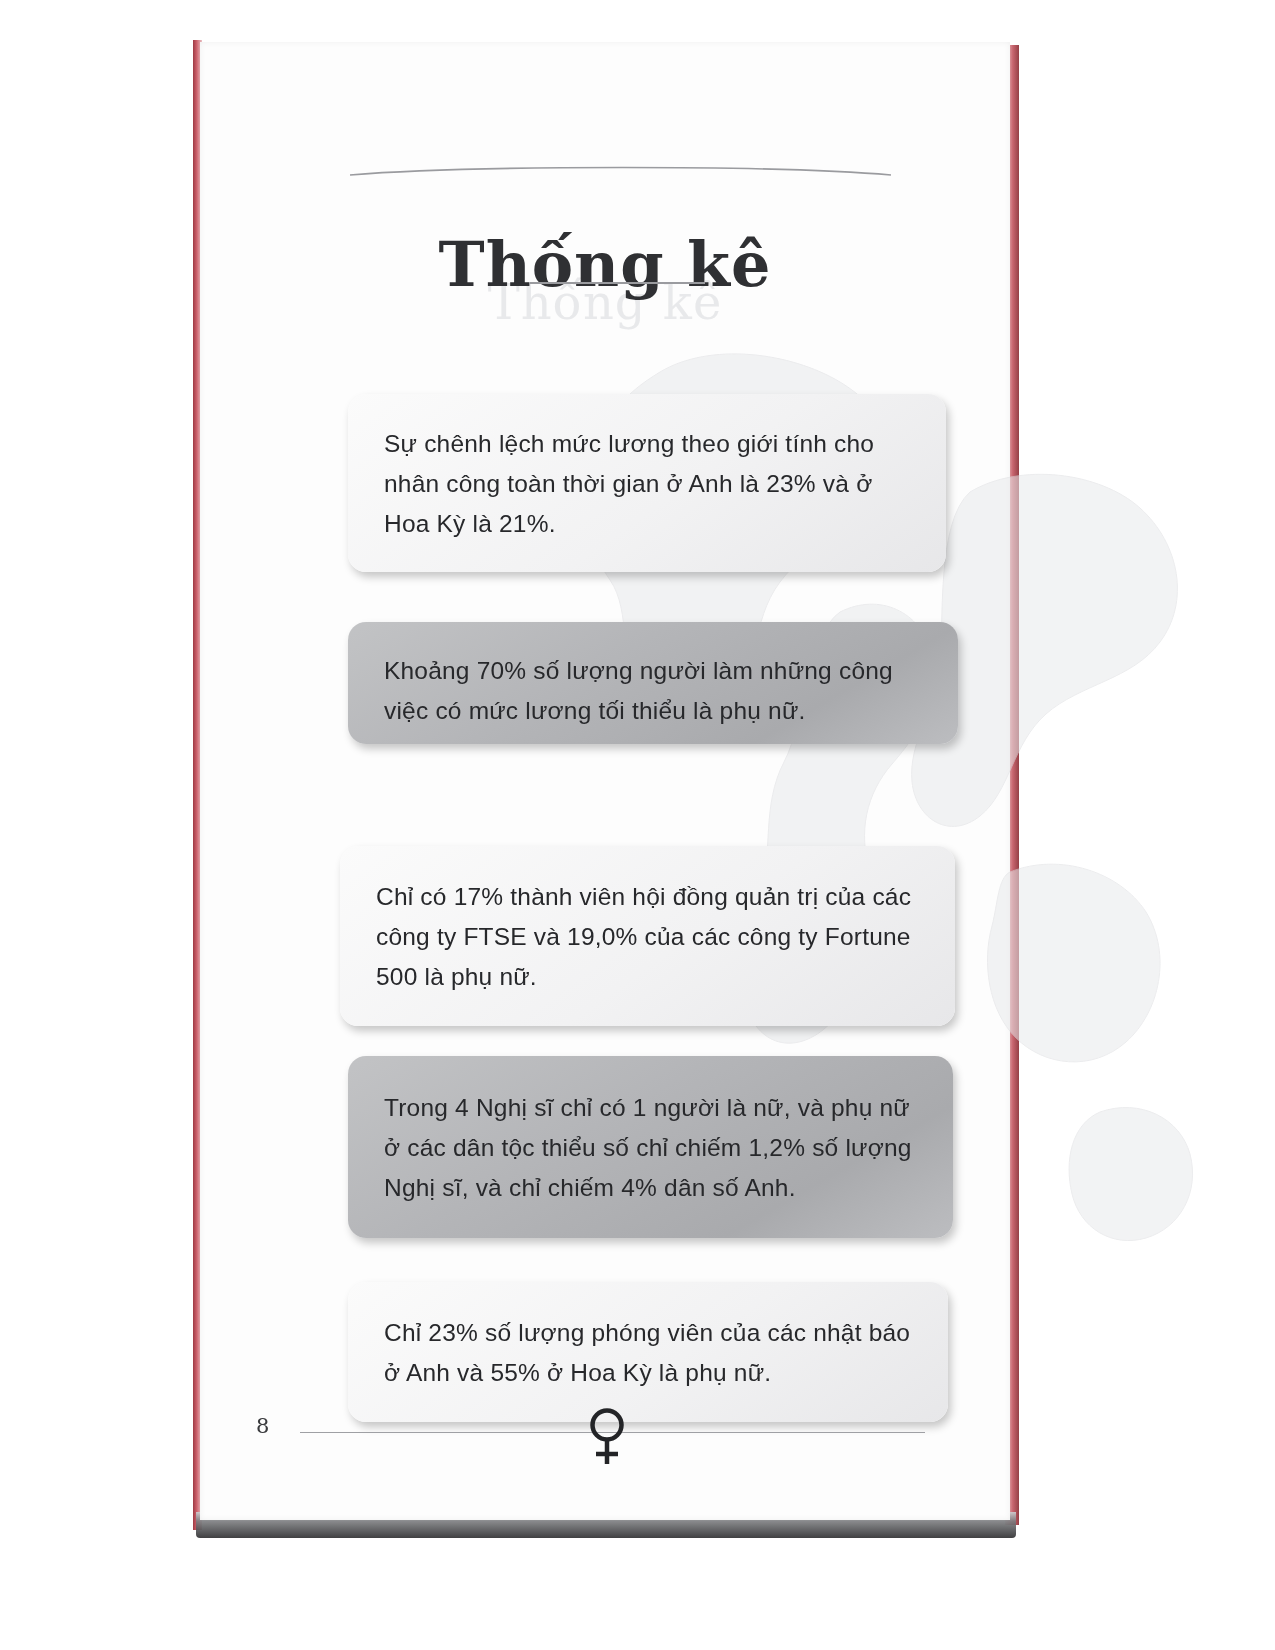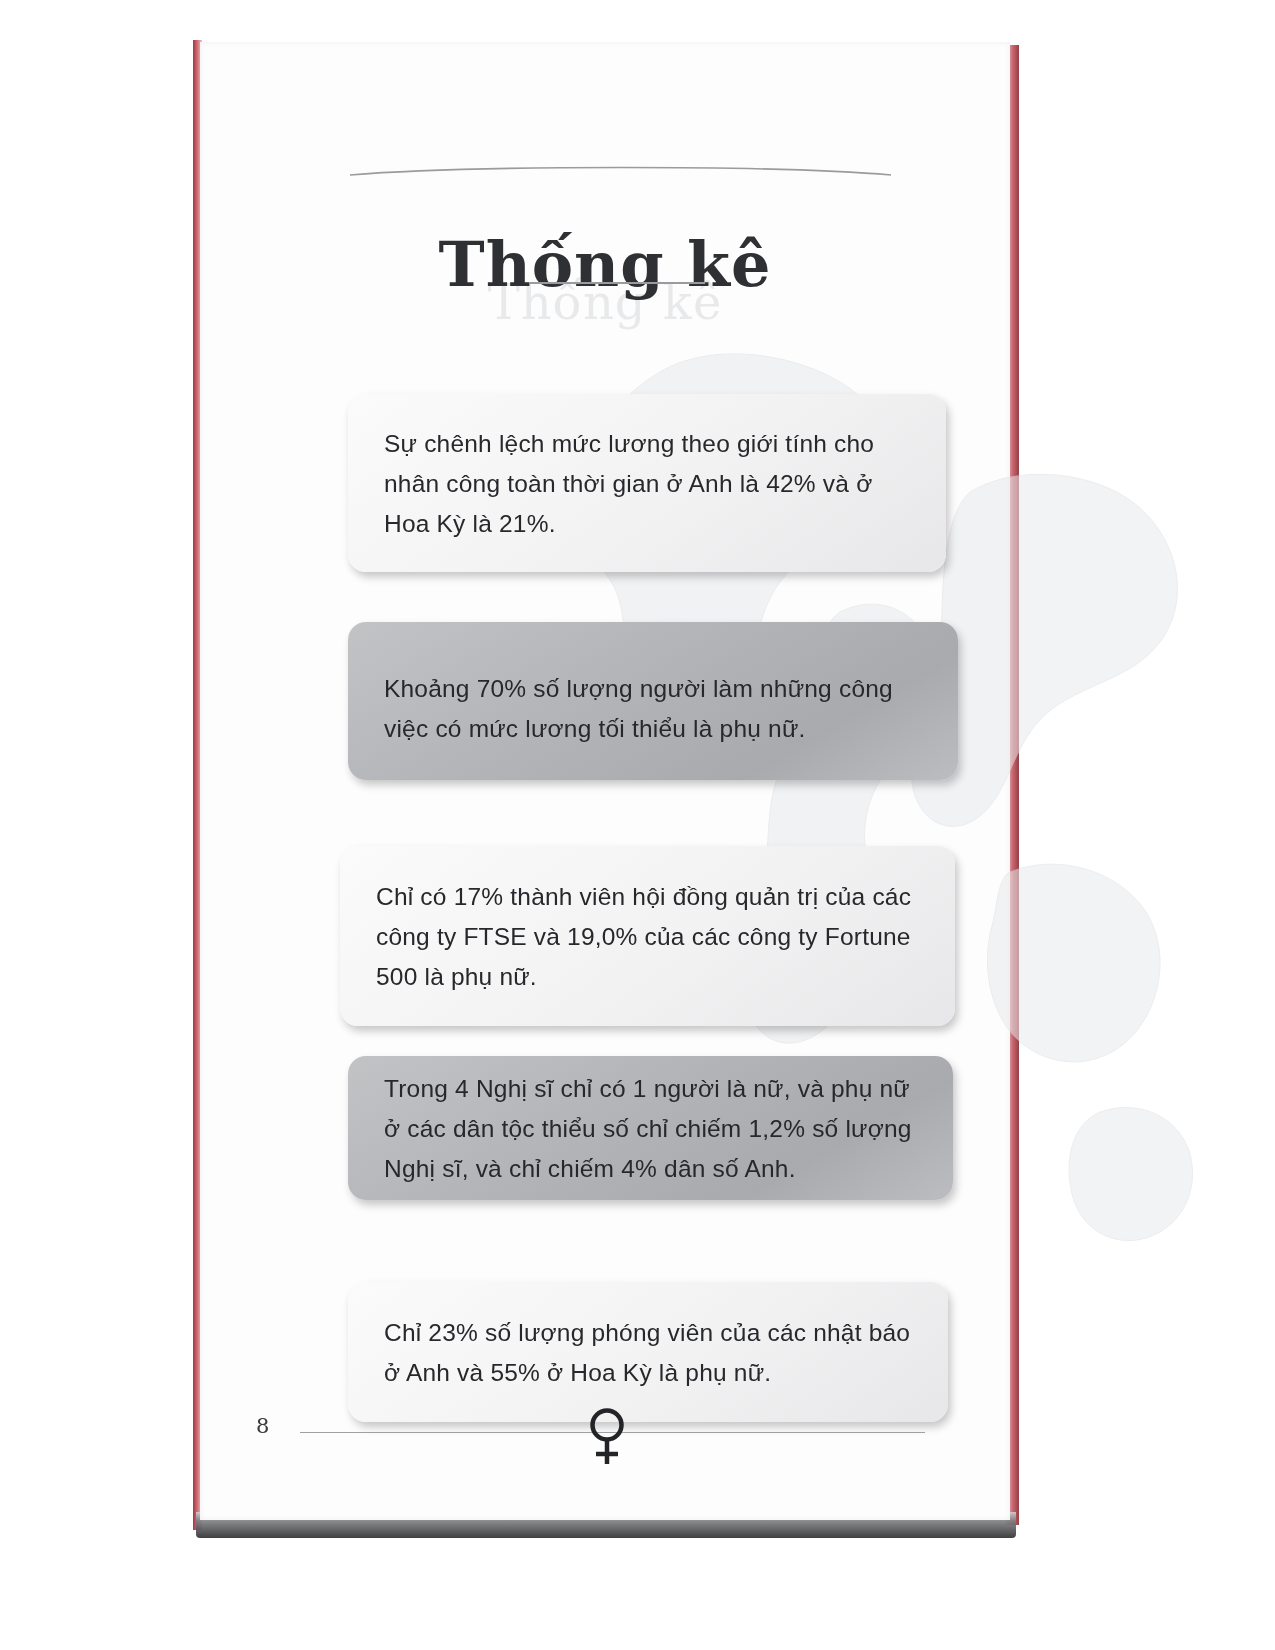--- a/index.html
+++ b/index.html
@@ -125,23 +125,23 @@
     letter-spacing: .2px;
   }
   .card.light {
     background: linear-gradient(145deg, #fbfbfb 0%, #f2f2f3 55%, #e7e7e9 100%);
   }
   .card.dark {
     background: linear-gradient(150deg, #c2c3c5 0%, #b4b5b8 40%, #a9aaad 75%, #bcbdc0 100%);
   }
 
   #card0 { left: 148px; top:  0px;  width: 598px; height: 178px; }
-  #card1 { left: 148px; top: 228px; width: 610px; height: 158px; padding-top: 44px; }
+  #card1 { left: 148px; top: 228px; width: 610px; height: 122px; padding-top: 44px; }
   #card2 { left: 140px; top: 452px; width: 615px; height: 180px; }
-  #card3 { left: 148px; top: 662px; width: 605px; height: 144px; }
+  #card3 { left: 148px; top: 662px; width: 605px; height: 182px; }
   #card4 { left: 148px; top: 888px; width: 600px; height: 140px; }
 
   
   .footer-rule {
     position: absolute;
     left: 100px; top: 1390px;
     width: 625px; height: 1px;
     background: #9fa0a4;
   }
   .page-number {
@@ -190,21 +190,21 @@
       <path d="M2 11 C120 1 430 1 543 11" fill="none" stroke="#9a9b9f" stroke-width="1.6"></path>
     </svg>
 
     <div class="title-ghost">Thống kê</div>
     <h1 class="chapter-title">Thống kê</h1>
     <div class="title-rule-bottom"></div>
 
     <div class="cards">
 
       <div class="card light" id="card0">
-        <p>Sự chênh lệch mức lương theo giới tính cho nhân công toàn thời gian ở Anh là 42% và ở Hoa Kỳ là 21%.</p>
+        <p>Sự chênh lệch mức lương theo giới tính cho nhân công toàn thời gian ở Anh là 23% và ở Hoa Kỳ là 21%.</p>
       </div>
 
       <div class="card dark" id="card1">
         <p>Khoảng 70% số lượng người làm những công việc có mức lương tối thiểu là phụ nữ.</p>
       </div>
 
       <div class="card light" id="card2">
         <p>Chỉ có 17% thành viên hội đồng quản trị của các công ty FTSE và 19,0% của các công ty Fortune 500 là phụ nữ.</p>
       </div>
 

